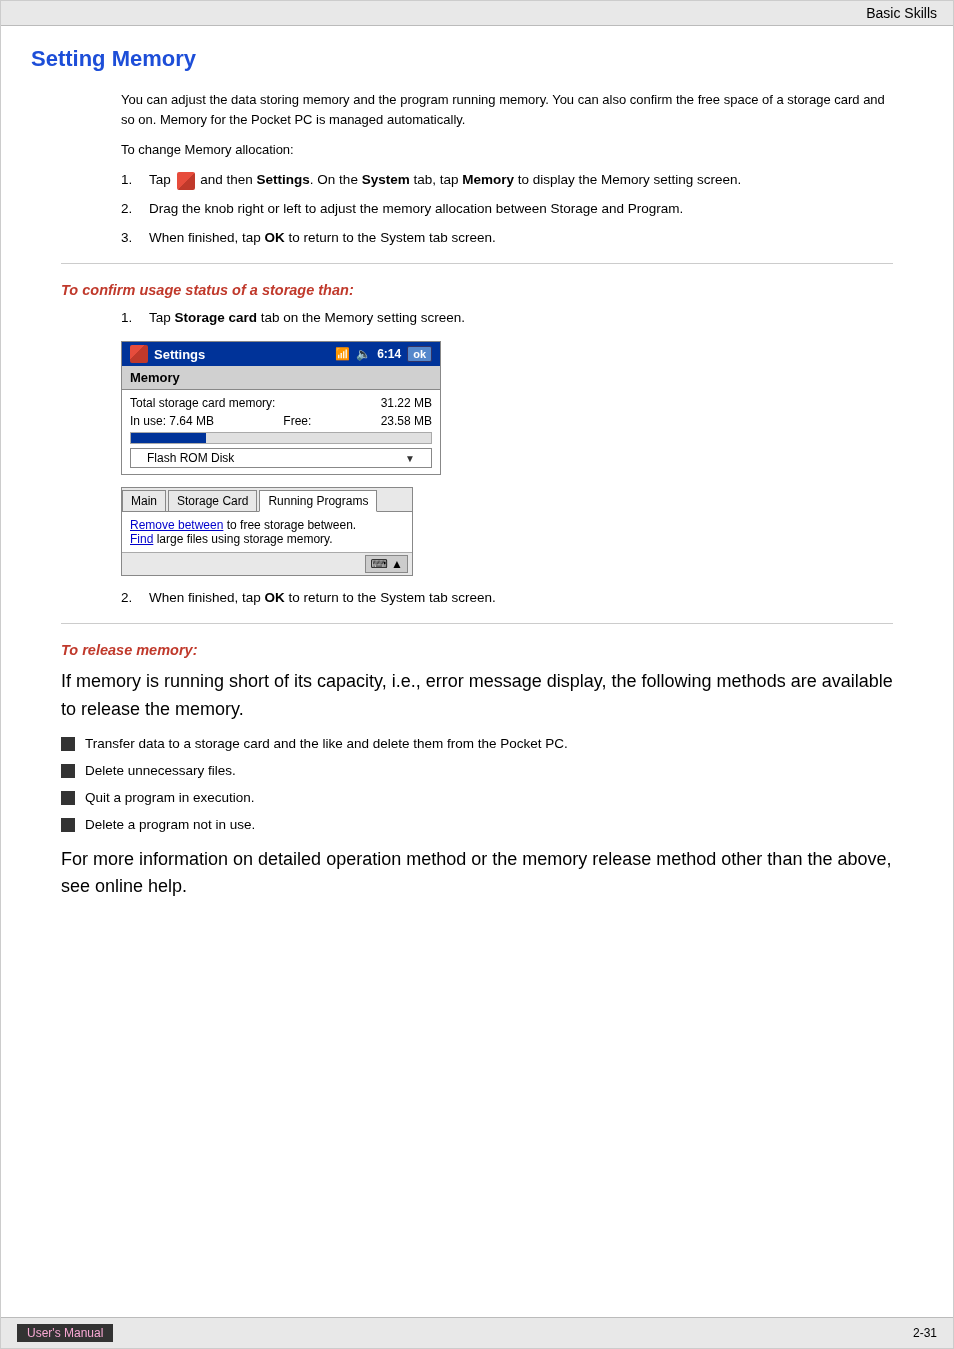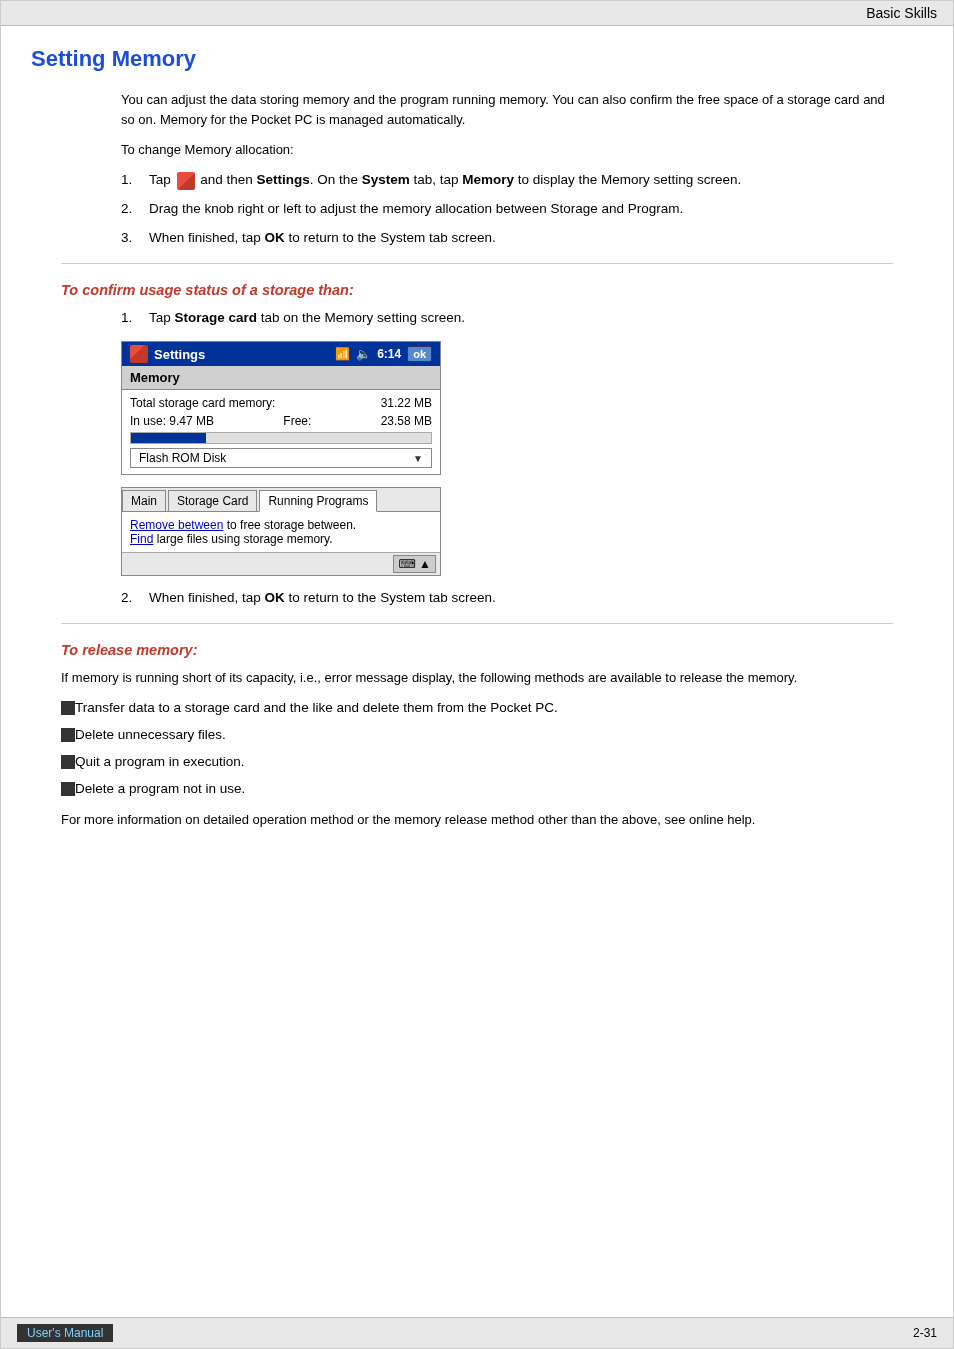--- a/index.html
+++ b/index.html
@@ -45,21 +45,21 @@
 
     
     .body-text {
       font-size: 13px;
       line-height: 1.55;
       margin-bottom: 10px;
       margin-left: 60px;
     }
 
     .body-text-full {
-      font-size: 13px;
+      font-size: 18px;
       line-height: 1.55;
       margin-bottom: 10px;
     }
 
     
     .numbered-list {
       margin-left: 60px;
       margin-bottom: 10px;
     }
 
@@ -185,34 +185,34 @@
       background: #003399;
       height: 100%;
       width: 25%;
     }
 
     .ui-dropdown-row {
       display: flex;
       align-items: center;
       justify-content: space-between;
       border: 1px solid #888;
-      padding: 2px 8px;
+      padding: 2px 16px;
       margin-top: 2px;
       background: #fff;
     }
 
     .ui-dropdown-arrow {
       font-size: 10px;
       color: #333;
     }
 
     
     .ui-screenshot2 {
       border: 1px solid #888;
-      width: 320px;
+      width: 292px;
       margin: 12px 0 12px 60px;
       font-size: 12px;
       background: #fff;
     }
 
     .ui-tabs-bar {
       display: flex;
       border-bottom: 1px solid #888;
       background: #e8e8e8;
     }
@@ -259,21 +259,21 @@
       padding: 1px 4px;
     }
 
     
     .bullet-list {
       margin-bottom: 10px;
     }
 
     .bullet-item {
       display: flex;
-      gap: 0;
+      gap: 10px;
       margin-bottom: 6px;
       font-size: 13.5px;
       line-height: 1.55;
     }
 
     .bullet-square {
       min-width: 14px;
       height: 14px;
       background: #333;
       display: inline-block;
@@ -290,21 +290,21 @@
       justify-content: space-between;
       align-items: center;
       padding: 6px 16px;
       border-top: 1px solid #bbb;
       background: #e8e8e8;
       font-size: 12px;
     }
 
     .footer-left {
       background: #333;
-      color: #7dd3fc;
+      color: #f9a8d4;
       padding: 2px 10px;
       font-size: 12px;
     }
 
     .footer-right {
       font-size: 12px;
     }
 
     
     .divider {
@@ -375,21 +375,21 @@
       </div>
 
       <div class="ui-tab-header">Memory</div>
 
       <div class="ui-body">
         <div class="ui-row">
           <span>Total storage card memory:</span>
           <span>31.22 MB</span>
         </div>
         <div class="ui-row">
-          <span>In use:  9.47 MB</span>
+          <span>In use:  7.64 MB</span>
           <span>Free:</span>
           <span>23.58 MB</span>
         </div>
         <div class="ui-progress-bar-container">
           <div class="ui-progress-used" style="width: 25%;"></div>
         </div>
         <div class="ui-dropdown-row">
           <span>Flash ROM Disk</span>
           <span class="ui-dropdown-arrow">▼</span>
         </div>

